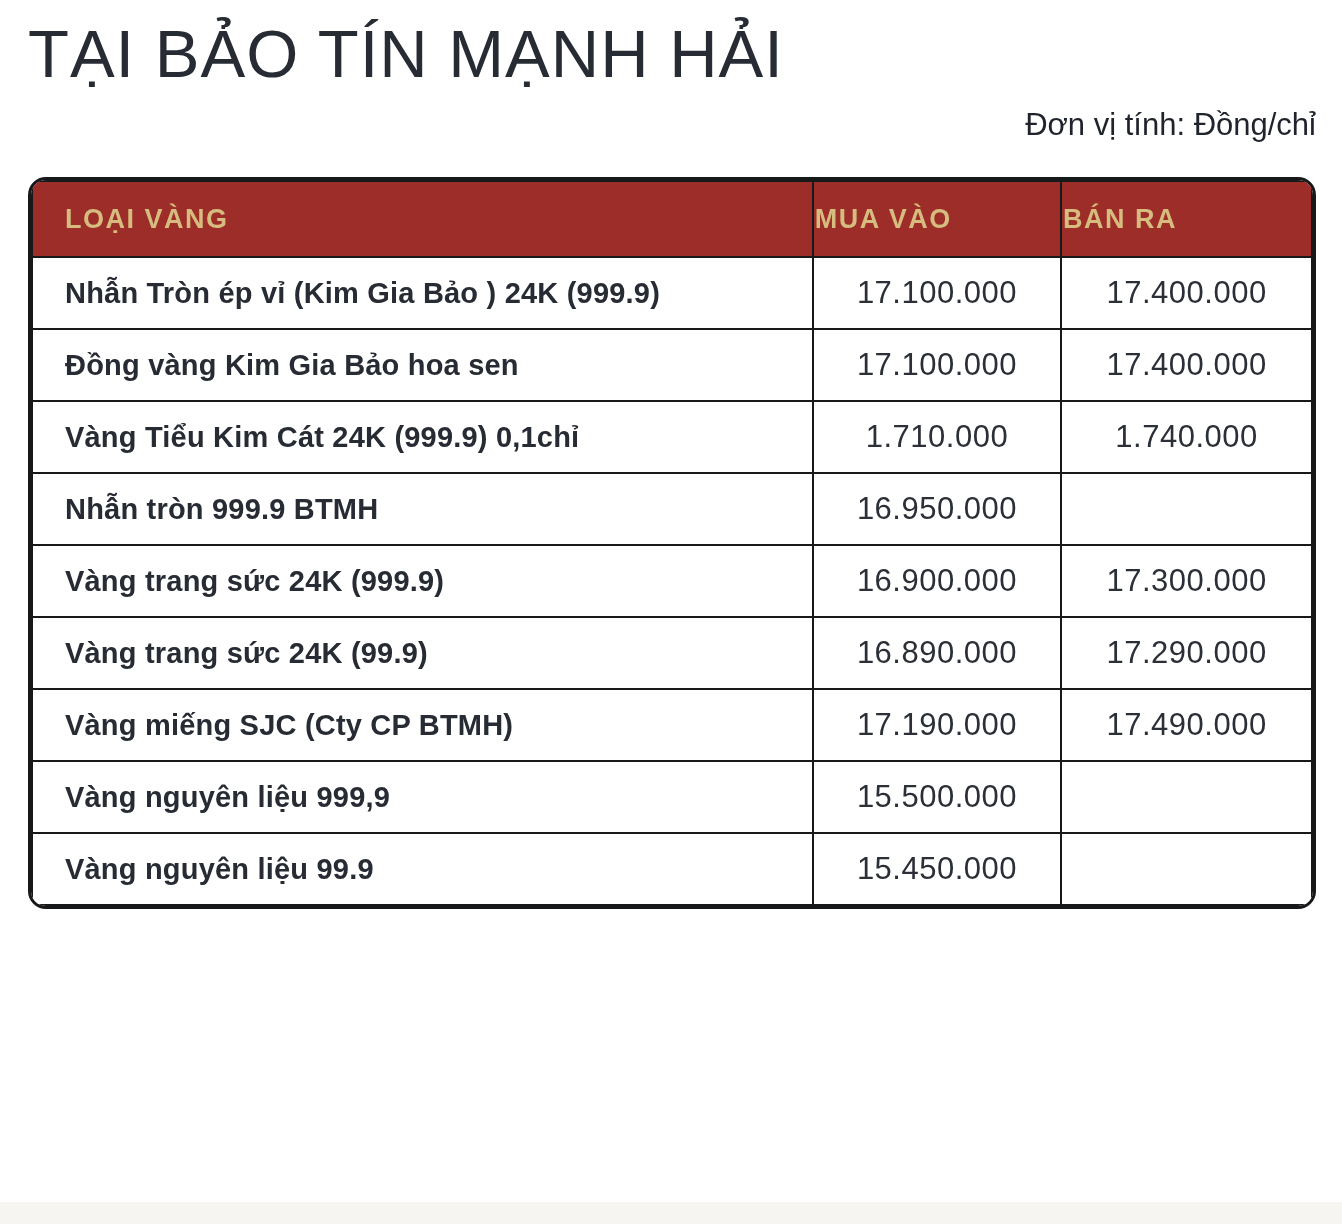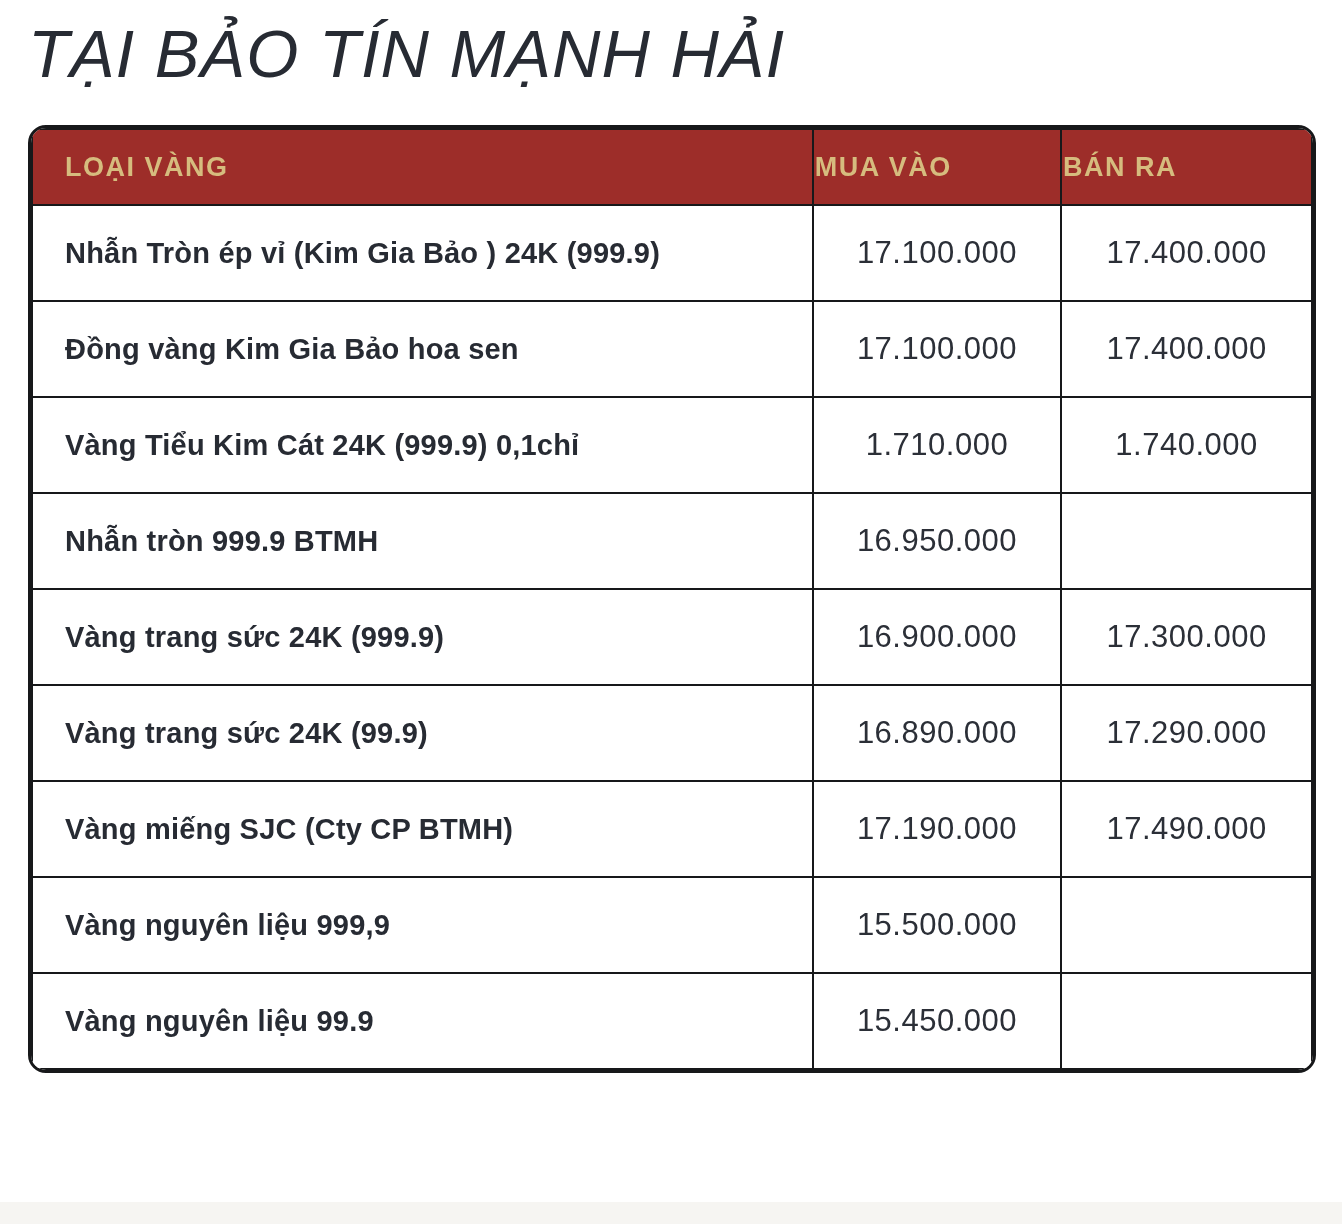--- a/index.html
+++ b/index.html
@@ -27,21 +27,20 @@
     line-height:1.15;
     color:#272b33;
   }
   .big-title{
     font-size:67px;
     font-weight:500;
     letter-spacing:1px;
     line-height:1.12;
     margin-top:6px;
     color:#272b33;
-    font-style:italic;
   }
   .unit-note{
     text-align:right;
     font-size:31px;
     font-weight:400;
     margin-top:16px;
     color:#1f232b;
   }
   .table-wrap{
     margin-top:34px;
@@ -68,21 +67,21 @@
     font-weight:700;
     letter-spacing:1.5px;
     height:76px;
     text-align:left;
   }
   thead th.col-type{
     text-align:left;
     padding-left:32px;
   }
   tbody td{
-    height:96px;
+    height:72px;
     background:#fff;
   }
   td.cell-type{
     font-weight:700;
     font-size:29px;
     padding-left:32px;
     letter-spacing:0.2px;
   }
   td.cell-num{
     text-align:center;
@@ -96,20 +95,21 @@
     left:0;bottom:0;
     width:100%;height:22px;
     background:var(--footer-strip);
   }
 </style>
 </head>
 <body>
 
 <div class="page">
   <div class="big-title">TẠI BẢO TÍN MẠNH HẢI</div>
+  <div class="unit-note">Đơn vị tính: Đồng/chỉ</div>
 
   <div class="table-wrap">
     <table>
       <colgroup>
         <col class="c-type">
           <col class="c-buy">
           <col class="c-sell">
       </colgroup>
       <thead>
         <tr>

